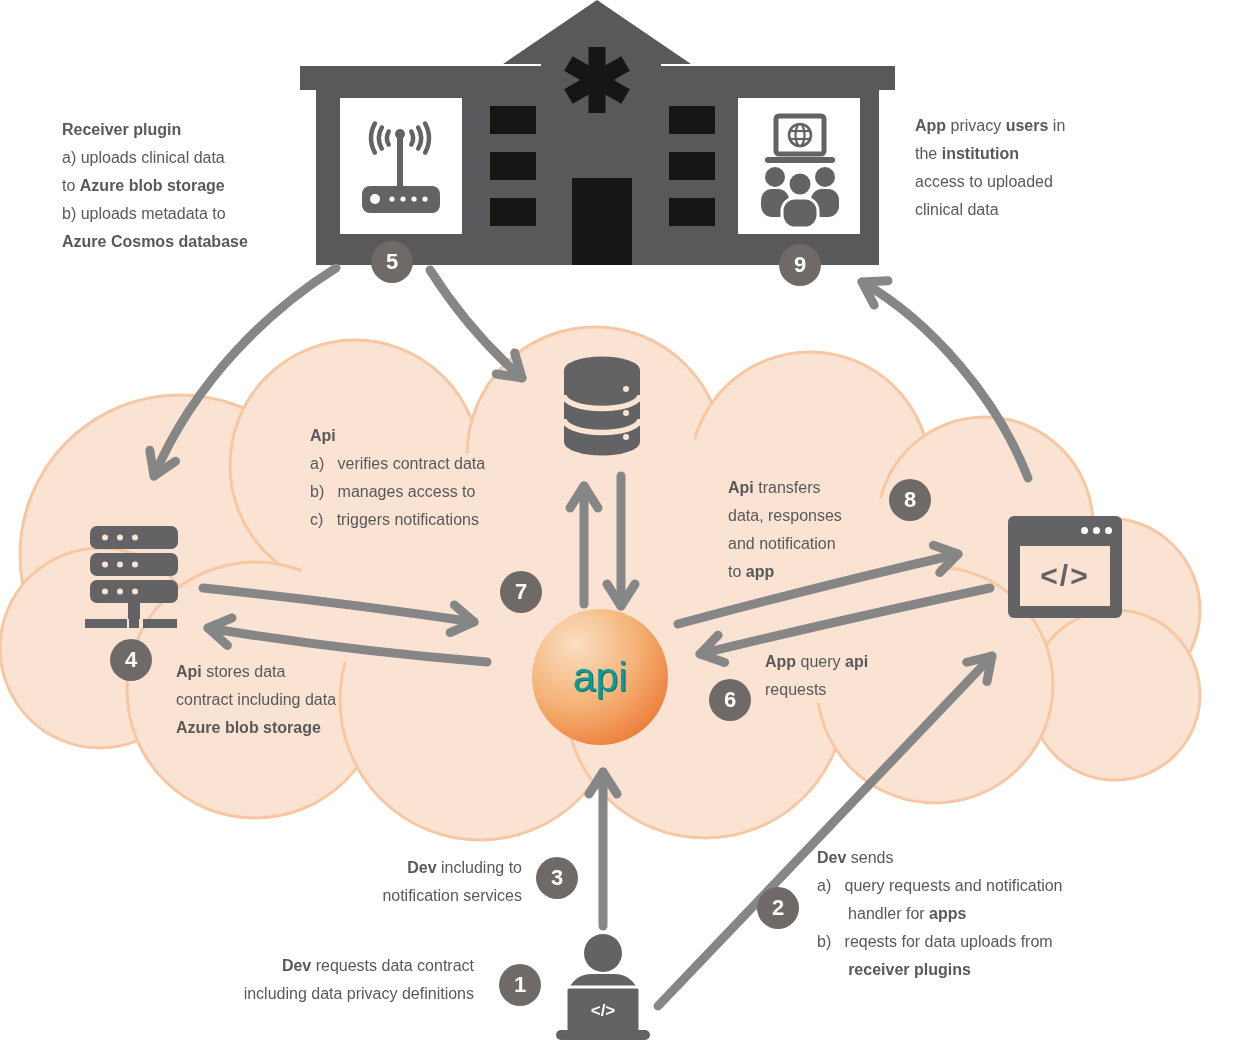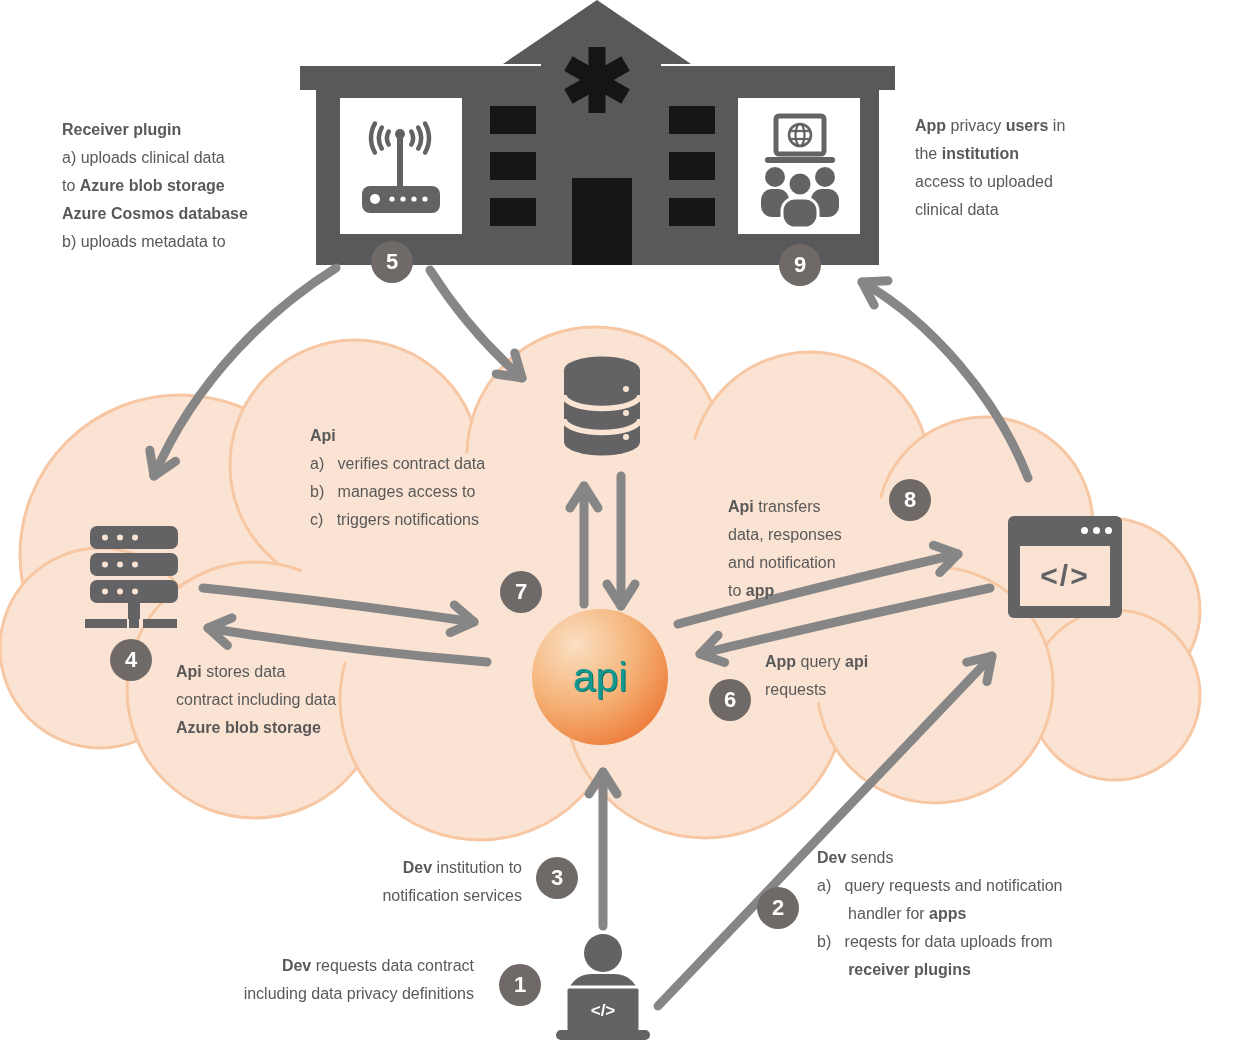--- a/index.html
+++ b/index.html
@@ -218,52 +218,52 @@
       <span>8</span>
     </div>
   <div class="step" style="left:779px;top:244px;">
       <span>9</span>
     </div>
 
   <div class="txt" style="left:62px;top:116px;">
       <div><span class="b">Receiver plugin</span></div>
       <div><span>a) uploads clinical data</span></div>
       <div><span>to </span><span class="b">Azure blob storage</span></div>
+      <div><span>b) uploads metadata to</span></div>
       <div><span class="b">Azure Cosmos database</span></div>
-      <div><span>b) uploads metadata to</span></div>
     </div>
   <div class="txt" style="left:915px;top:112px;">
       <div><span class="b">App</span><span> privacy </span><span class="b">users</span><span> in</span></div>
       <div><span>the </span><span class="b">institution</span></div>
       <div><span>access to uploaded</span></div>
       <div><span>clinical data</span></div>
     </div>
   <div class="txt" style="left:310px;top:422px;">
       <div><span class="b">Api</span></div>
       <div><span>a)&nbsp;&nbsp;&nbsp;verifies contract data</span></div>
       <div><span>b)&nbsp;&nbsp;&nbsp;manages access to</span></div>
       <div><span>c)&nbsp;&nbsp;&nbsp;triggers notifications</span></div>
     </div>
-  <div class="txt" style="left:728px;top:474px;margin-top:19px;">
+  <div class="txt" style="left:728px;top:474px;">
       <div><span class="b">Api</span><span> transfers</span></div>
       <div><span>data, responses</span></div>
       <div><span>and notification</span></div>
       <div><span>to </span><span class="b">app</span></div>
     </div>
   <div class="txt" style="left:176px;top:658px;">
       <div><span class="b">Api</span><span> stores data</span></div>
       <div><span>contract including data</span></div>
       <div><span class="b">Azure blob storage</span></div>
     </div>
   <div class="txt" style="left:765px;top:648px;">
       <div><span class="b">App</span><span> query </span><span class="b">api</span></div>
       <div><span>requests</span></div>
     </div>
   <div class="txt right" style="left:300px;top:854px;width:222px;">
-      <div><span class="b">Dev</span><span> institution to</span></div>
+      <div><span class="b">Dev</span><span> including to</span></div>
       <div><span>notification services</span></div>
     </div>
   <div class="txt right" style="left:170px;top:952px;width:304px;">
       <div><span class="b">Dev</span><span> requests data contract</span></div>
       <div><span>including data privacy definitions</span></div>
     </div>
   <div class="txt" style="left:817px;top:844px;">
       <div><span class="b">Dev</span><span> sends</span></div>
       <div><span>a)&nbsp;&nbsp;&nbsp;query requests and notification</span></div>
       <div><span>&nbsp;&nbsp;&nbsp;&nbsp;&nbsp;&nbsp;&nbsp;handler for </span><span class="b">apps</span></div>

